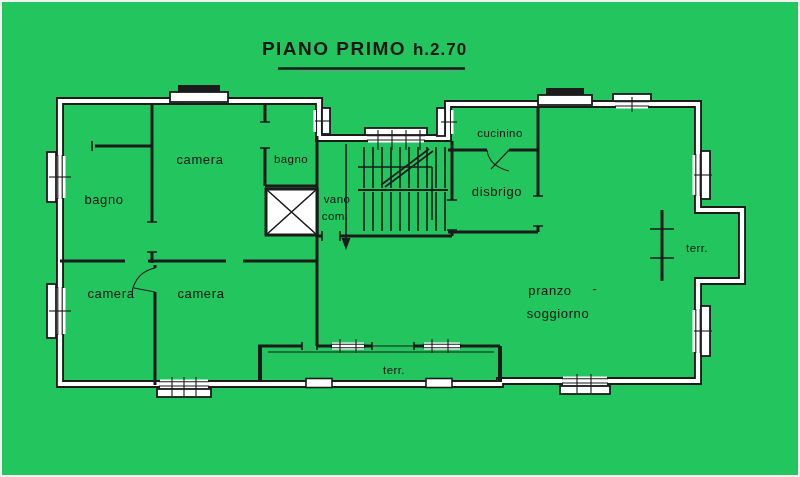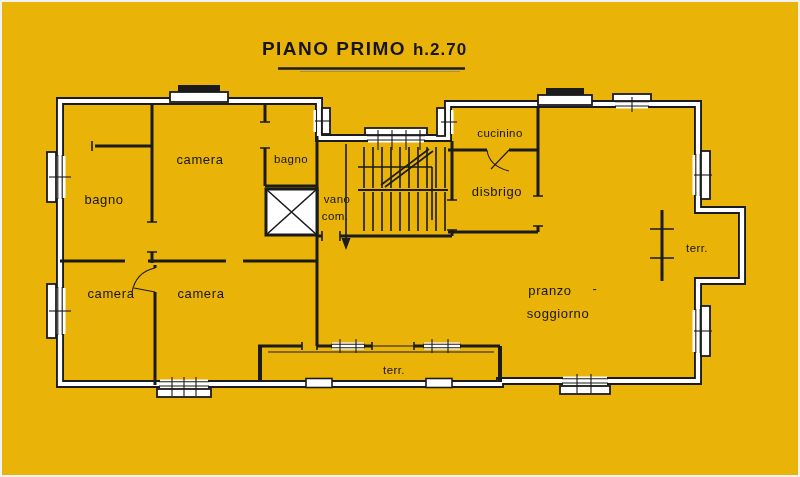--- a/index.html
+++ b/index.html
@@ -1,16 +1,16 @@
 <!DOCTYPE html>
 <html><head>
 <meta charset="utf-8">
 <style>
   html,body{margin:0;padding:0;background:#ffffff;}
-  .page{position:relative;width:800px;height:477px;background:#eab308;
+  .page{position:relative;width:800px;height:477px;background:#22c55e;
         outline:1px solid #d9d9d9;box-shadow:inset 0 0 0 2px #f2f2f2;
         font-family:"Liberation Sans", sans-serif;overflow:hidden;}
   svg{display:block}
   
   .wo{fill:none;stroke:#1b1b1b;stroke-width:8;}
   .wc{fill:none;stroke:#ffffff;stroke-width:4.2;}
   .wi{fill:none;stroke:#1b1b1b;stroke-width:3;}
   .wi2{fill:none;stroke:#1b1b1b;stroke-width:4;}
   .thin{fill:none;stroke:#1b1b1b;stroke-width:1.6;}
   .vthin{fill:none;stroke:#1b1b1b;stroke-width:1.1;}

